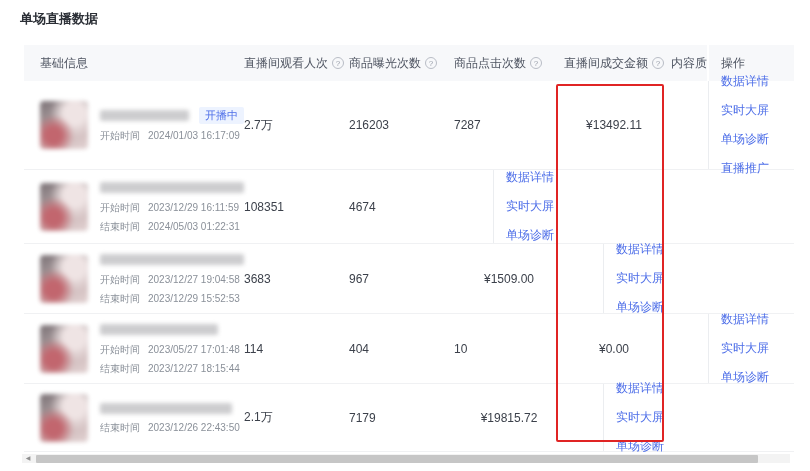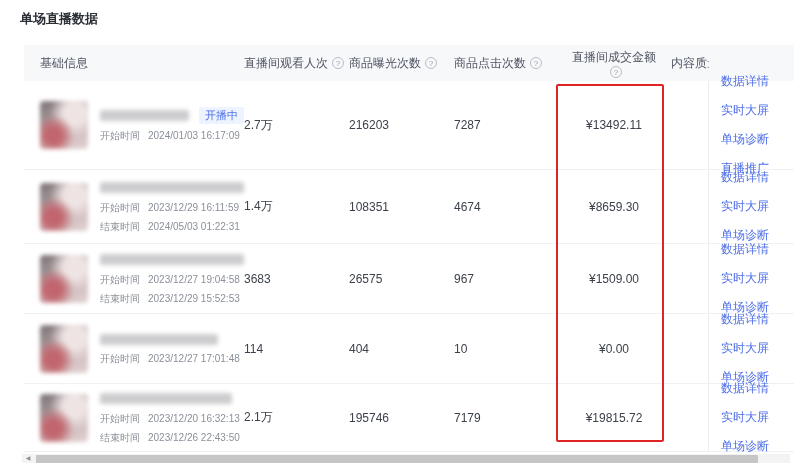--- a/index.html
+++ b/index.html
@@ -11,21 +11,21 @@
 
   .table { position:absolute; left:24px; top:45px; width:770px; }
   .thead, .trow { display:flex; width:770px; }
   .thead { height:36px; background:#f7f8fa; }
   .trow { background:#fff; border-bottom:1px solid #f0f1f3; }
   .r1 { height:89px; } .r2 { height:74px; } .r3 { height:70px; } .r4 { height:70px; } .r5 { height:68px; }
 
   .cell { display:flex; align-items:center; font-size:12px; color:#3c414b; }
   .col-basic   { width:220px; padding-left:16px; }
   .col-num     { width:105px; justify-content:flex-start; text-align:center; }
-  .col-gmv     { width:110px; justify-content:center; text-align:center;flex-direction:column; }
+  .col-gmv     { width:110px; justify-content:center; text-align:center; }
   .col-quality { width:40px; overflow:hidden; white-space:nowrap; padding-left:2px; }
   .col-actions { width:85px; padding-left:12px; }
 
   .thead .cell { color:#4e5461; font-size:12px; }
   .thead .col-actions { box-shadow:-2px 0 0 #ffffff; }
   .trow  .col-actions { box-shadow:-1px 0 0 #ebedf0; flex-direction:column; align-items:flex-start; justify-content:center; gap:16px; }
 
   .info-icon { display:inline-block; width:12px; height:12px; border:1px solid #b9bdc6; border-radius:50%;
                font-size:8px; line-height:11px; color:#9ba1ab; text-align:center; margin-left:4px; flex-shrink:0; }
 
@@ -73,20 +73,21 @@
       </div>
       <div class="cell col-num">
         <span>商品点击次数</span>
         <span class="info-icon">?</span>
       </div>
       <div class="cell col-gmv">
         <span>直播间成交金额</span>
         <span class="info-icon">?</span>
       </div>
       <div class="cell col-quality">内容质量分</div>
+      <div class="cell col-actions">操作</div>
     </div>
 
     <div class="trow r1">
       <div class="cell col-basic">
         <div class="thumb"></div>
         <div class="info-stack">
           <div class="title-line">
             <span class="blurbar bw1"></span>
             <span class="badge">开播中</span>
           </div>
@@ -116,24 +117,22 @@
               <span class="blurbar bw2"></span>
             </div>
           <div class="time-line">
             <span class="tlabel">开始时间</span><span class="tval">2023/12/29 16:11:59</span>
           </div>
           <div class="time-line">
             <span class="tlabel">结束时间</span><span class="tval">2024/05/03 01:22:31</span>
           </div>
         </div>
       </div>
-      <div class="cell col-num">1.4万</div>
       <div class="cell col-num">108351</div>
       <div class="cell col-num">4674</div>
-      <div class="cell col-gmv">¥8659.30</div>
       <div class="cell col-quality"></div>
       <div class="cell col-actions">
         <a class="link">数据详情</a>
         <a class="link">实时大屏</a>
         <a class="link">单场诊断</a>
       </div>
     </div>
 
     <div class="trow r3">
       <div class="cell col-basic">
@@ -144,40 +143,42 @@
             </div>
           <div class="time-line">
             <span class="tlabel">开始时间</span><span class="tval">2023/12/27 19:04:58</span>
           </div>
           <div class="time-line">
             <span class="tlabel">结束时间</span><span class="tval">2023/12/29 15:52:53</span>
           </div>
         </div>
       </div>
       <div class="cell col-num">3683</div>
-      <div class="cell col-num">26575</div>
       <div class="cell col-num">967</div>
       <div class="cell col-gmv">¥1509.00</div>
       <div class="cell col-quality"></div>
       <div class="cell col-actions">
         <a class="link">数据详情</a>
         <a class="link">实时大屏</a>
         <a class="link">单场诊断</a>
       </div>
     </div>
 
     <div class="trow r4">
       <div class="cell col-basic">
         <div class="thumb"></div>
         <div class="info-stack">
           <div class="title-line">
               <span class="blurbar bw4"></span>
             </div>
           <div class="time-line">
-            <span class="tlabel">开始时间</span><span class="tval">2023/12/27 17:01:48</span>
+            <span class="tlabel">开始时间</span><span class="tval">2023/05/27 17:01:48</span>
+          </div>
+          <div class="time-line">
+            <span class="tlabel">结束时间</span><span class="tval">2023/12/27 18:15:44</span>
           </div>
         </div>
       </div>
       <div class="cell col-num">114</div>
       <div class="cell col-num">404</div>
       <div class="cell col-num">10</div>
       <div class="cell col-gmv">¥0.00</div>
       <div class="cell col-quality"></div>
       <div class="cell col-actions">
         <a class="link">数据详情</a>
@@ -187,29 +188,25 @@
     </div>
 
     <div class="trow r5">
       <div class="cell col-basic">
         <div class="thumb"></div>
         <div class="info-stack">
           <div class="title-line">
               <span class="blurbar bw5"></span>
             </div>
           <div class="time-line">
-            <span class="tlabel">开始时间</span><span class="tval">2023/12/20 16:32:13</span>
-          </div>
-          <div class="time-line">
             <span class="tlabel">结束时间</span><span class="tval">2023/12/26 22:43:50</span>
           </div>
         </div>
       </div>
       <div class="cell col-num">2.1万</div>
-      <div class="cell col-num">195746</div>
       <div class="cell col-num">7179</div>
       <div class="cell col-gmv">¥19815.72</div>
       <div class="cell col-quality"></div>
       <div class="cell col-actions">
         <a class="link">数据详情</a>
         <a class="link">实时大屏</a>
         <a class="link">单场诊断</a>
       </div>
     </div>
   </div>

